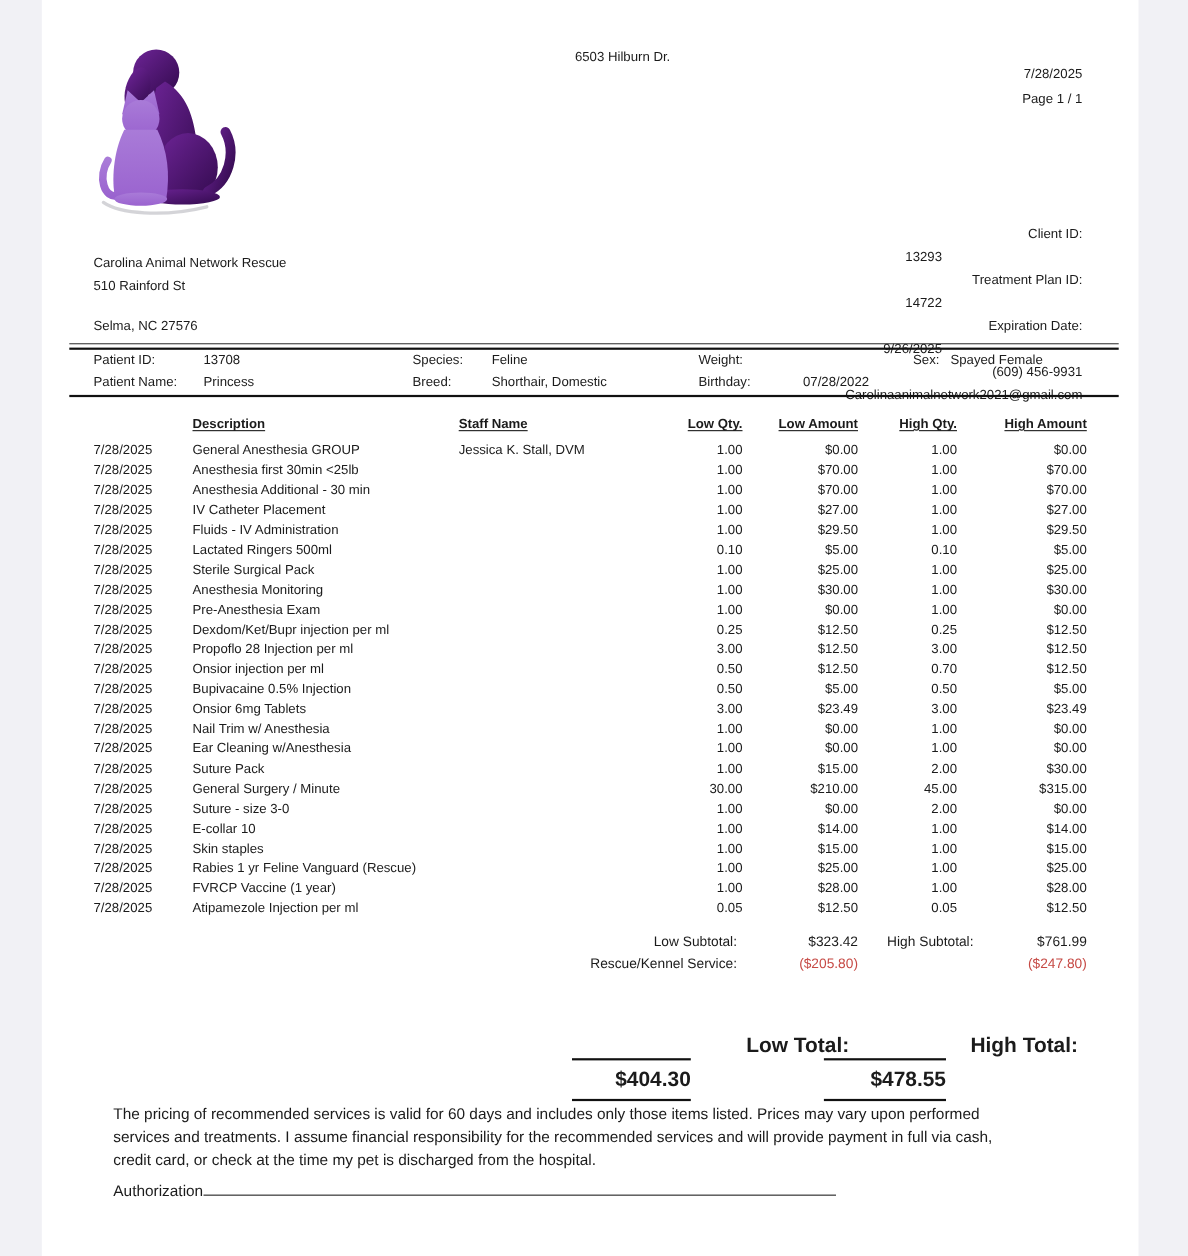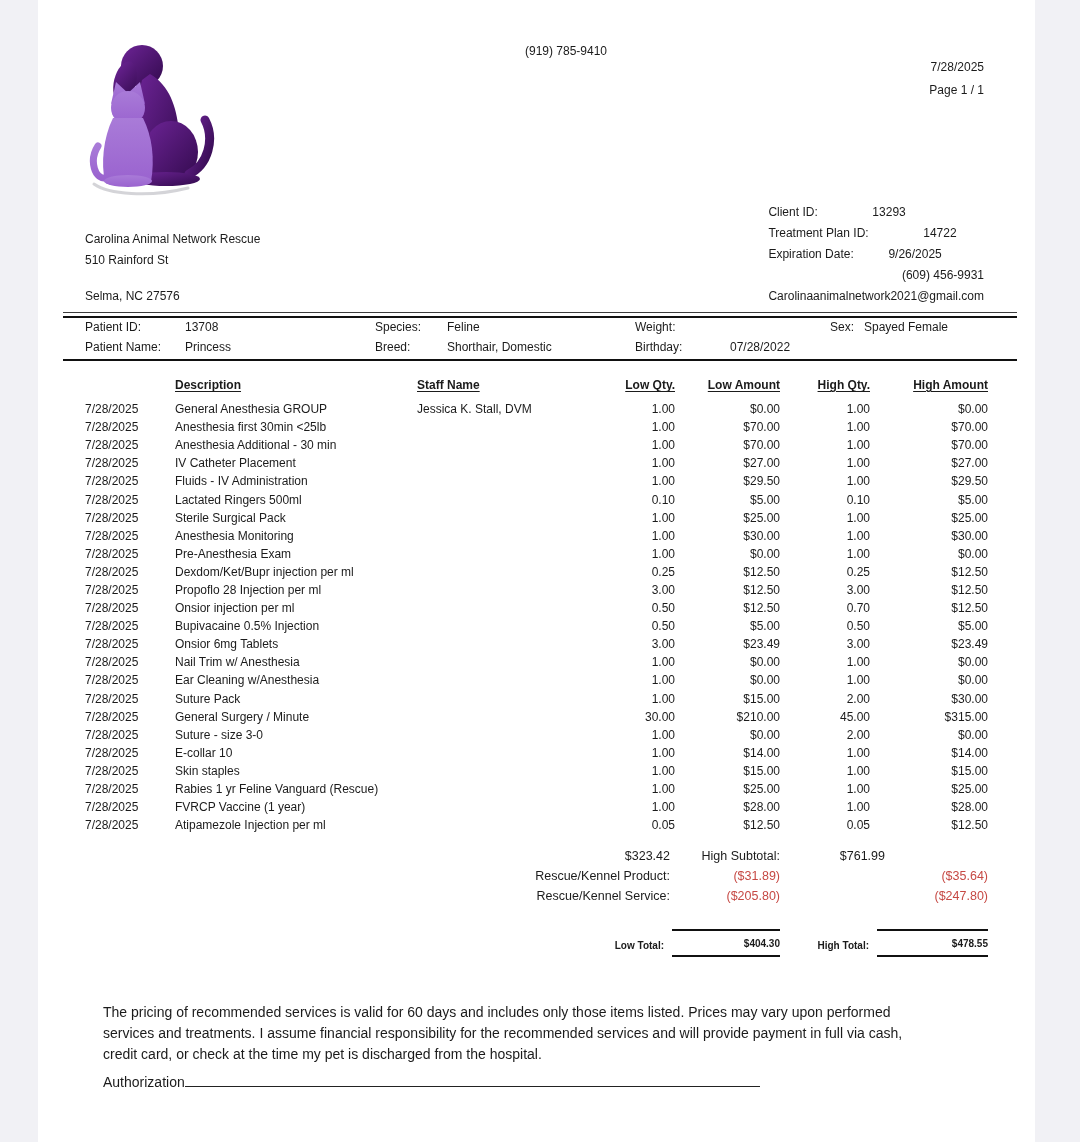--- a/index.html
+++ b/index.html
@@ -30,21 +30,21 @@
   .head-center{position:absolute;left:152px;top:36px;width:828px;text-align:center;}
   .hosp-title{font-size:18px;font-weight:bold;letter-spacing:.2px;}
   .hosp-addr{font-size:12px;line-height:19px;margin-top:6px;}
 
   .head-meta{position:absolute;right:96px;top:56px;text-align:right;font-size:12px;line-height:23px;}
 
   .client-left{position:absolute;left:85px;top:229px;font-size:12px;line-height:21px;}
   .client-left .gap{margin-top:15px;}
 
   .client-right{position:absolute;right:96px;top:202px;font-size:12px;line-height:21px;text-align:right;}
-  .cr-row{display:flex;}
+  .cr-row{display:flex;justify-content:flex-end;flex-direction:column;}
   .cr-row .val{width:88px;text-align:right;}
 
   .hr{position:absolute;left:63px;width:954px;background:var(--rule);}
   .hr.hr1{top:312px;height:1px;background:#3c3c3c;}
   .hr.hr2{top:315.5px;height:2.5px;}
   .hr.hr3{top:359px;height:2px;}
 
   .pb{position:absolute;font-size:12px;white-space:nowrap;}
 
   .thead,.trow{display:grid;grid-template-columns:90px 242px 148px 110px 105px 90px 118px;}
@@ -52,21 +52,21 @@
   .thead span{text-decoration:underline;text-underline-offset:2px;}
   .thead .num, .trow .num{text-align:right;}
   .tbody{position:absolute;left:85px;top:400px;width:903px;}
   .trow{height:18.1px;align-items:center;font-size:12px;white-space:nowrap;}
 
   .subtotals{position:absolute;left:300px;top:846px;width:688px;font-size:12.5px;line-height:20px;}
   .st-row{display:grid;grid-template-columns:1fr 110px 105px 103px;}
   .st-row span{text-align:right;}
   .neg{color:var(--negative);}
 
-  .total-group{position:absolute;top:929px;display:flex;font-size:10px;font-weight:bold;}
+  .total-group{position:absolute;top:929px;display:flex;font-size:19px;font-weight:bold;flex-direction:column;}
   .tg-low{left:520px;width:260px;}
   .tg-high{left:749px;width:239px;}
   .tg-label{flex:1;text-align:right;padding:11px 8px 0 0;}
   .tval-box{border-top:2px solid var(--rule);}
   .tg-low .tval-box{width:108px;}
   .tg-high .tval-box{width:111px;}
   .tval{text-align:right;padding:7px 0 6px;}
   .dline{height:2px;border-top:1.5px solid var(--rule);border-bottom:1.5px solid var(--rule);}
 
   .terms{position:absolute;left:103px;top:1002px;width:835px;font-size:14px;line-height:21px;}
@@ -107,21 +107,21 @@
     <path d="M57,66 L52,44 L38,57 Z"></path>
     <circle cx="40" cy="70" r="17"></circle>
     <path d="M25,80 C15,100 13,126 17,144 L63,144 C67,120 64,98 55,80 Z"></path>
     <path d="M20,140 C6,143 1,122 10,108" fill="none" stroke="url(#catGrad)" stroke-width="7" stroke-linecap="round"></path>
     <ellipse cx="40" cy="143" rx="24" ry="6"></ellipse>
   </g>
 </svg>
 
 <div class="head-center">
   <div class="hosp-addr">
-    <div>(919) 785-9410</div>
+    <div>6503 Hilburn Dr.</div>
   </div>
 </div>
 
 <div class="head-meta">
   <div>7/28/2025</div>
   <div>Page 1 / 1</div>
 </div>
 
 <div class="client-left">
   <div>Carolina Animal Network Rescue</div>
@@ -388,29 +388,24 @@
       <span class="tcell staff"></span>
       <span class="tcell num">0.05</span>
       <span class="tcell num">$12.50</span>
       <span class="tcell num">0.05</span>
       <span class="tcell num">$12.50</span>
     </div>
   </div>
 
 <div class="subtotals">
   <div class="st-row">
+    <span>Low Subtotal:</span>
     <span>$323.42</span>
     <span>High Subtotal:</span>
     <span>$761.99</span>
-  </div>
-  <div class="st-row">
-    <span>Rescue/Kennel Product:</span>
-    <span class="neg">($31.89)</span>
-    <span></span>
-    <span class="neg">($35.64)</span>
   </div>
   <div class="st-row">
     <span>Rescue/Kennel Service:</span>
     <span class="neg">($205.80)</span>
     <span></span>
     <span class="neg">($247.80)</span>
   </div>
 </div>
 
 <div class="total-group tg-low">

